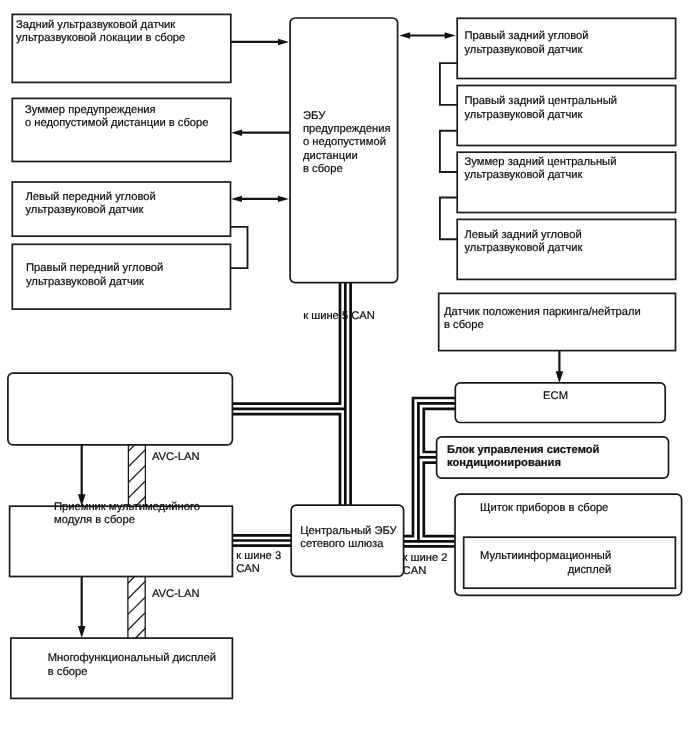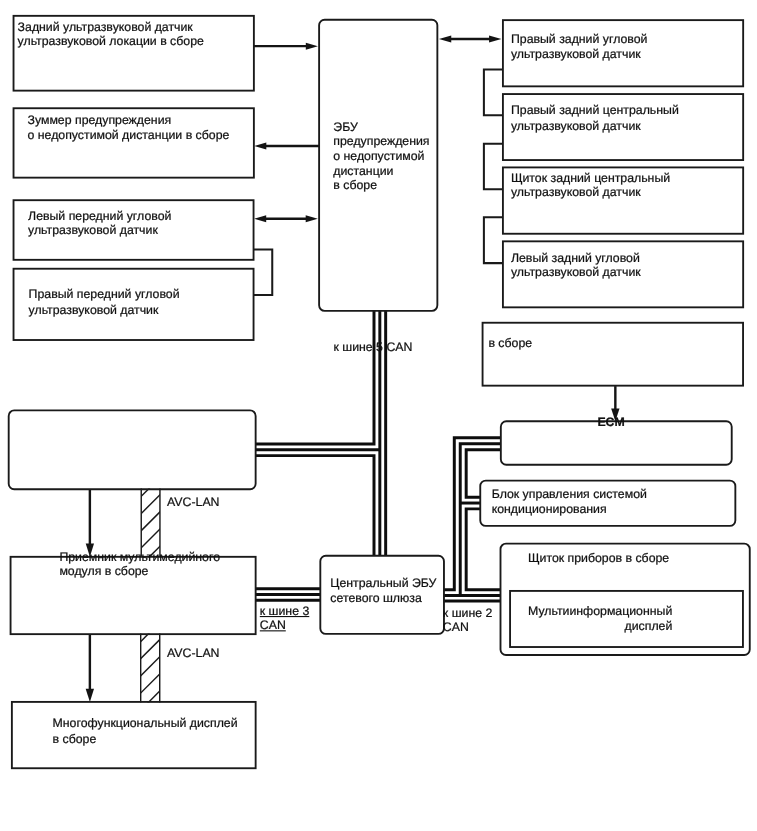--- a/index.html
+++ b/index.html
@@ -135,34 +135,35 @@
     </div>
   <div class="lbl" style="left:464.5px;top:30.3px;">
       <span>Правый задний угловой</span>
       <span>ультразвуковой датчик</span>
     </div>
   <div class="lbl" style="left:464.5px;top:95.3px;">
       <span>Правый задний центральный</span>
       <span>ультразвуковой датчик</span>
     </div>
   <div class="lbl" style="left:464.5px;top:156.2px;">
-      <span>Щиток задний центральный</span>
+      <span>Зуммер задний центральный</span>
       <span>ультразвуковой датчик</span>
     </div>
   <div class="lbl" style="left:464.5px;top:229.0px;">
       <span>Левый задний угловой</span>
       <span>ультразвуковой датчик</span>
     </div>
   <div class="lbl" style="left:444.0px;top:306.0px;">
+      <span>Датчик положения паркинга/нейтрали</span>
       <span>в сборе</span>
     </div>
-  <div class="lbl" style="left:543.1px;top:378px;font-weight:bold;">
+  <div class="lbl" style="left:543.1px;top:390px;">
       <span>ECM</span>
     </div>
-  <div class="lbl" style="left:447.0px;top:444.2px;">
+  <div class="lbl" style="left:447.0px;top:444.2px;font-weight:bold;">
       <span>Блок управления системой</span>
       <span>кондиционирования</span>
     </div>
   <div class="lbl" style="left:480.0px;top:502.3px;">
       <span>Щиток приборов в сборе</span>
     </div>
   <div class="lbl" style="left:480.0px;top:550.3px;text-align:right;">
       <span>Мультиинформационный</span>
       <span>дисплей</span>
     </div>
@@ -174,21 +175,21 @@
       <span>Многофункциональный дисплей</span>
       <span>в сборе</span>
     </div>
   <div class="lbl" style="left:300.3px;top:524.9px;">
       <span>Центральный ЭБУ</span>
       <span>сетевого шлюза</span>
     </div>
   <div class="lbl" style="left:255.2px;top:309.5px;padding-left:48px;">
       <span>к шине 5 CAN</span>
     </div>
-  <div class="lbl" style="left:236.2px;top:549.7px;text-decoration:underline;">
+  <div class="lbl" style="left:236.2px;top:549.7px;">
       <span>к шине 3</span>
       <span>CAN</span>
     </div>
   <div class="lbl" style="left:402.6px;top:551.8px;">
       <span>к шине 2</span>
       <span>CAN</span>
     </div>
   <div class="lbl" style="left:151.9px;top:451.4px;">
       <span>AVC-LAN</span>
     </div>

